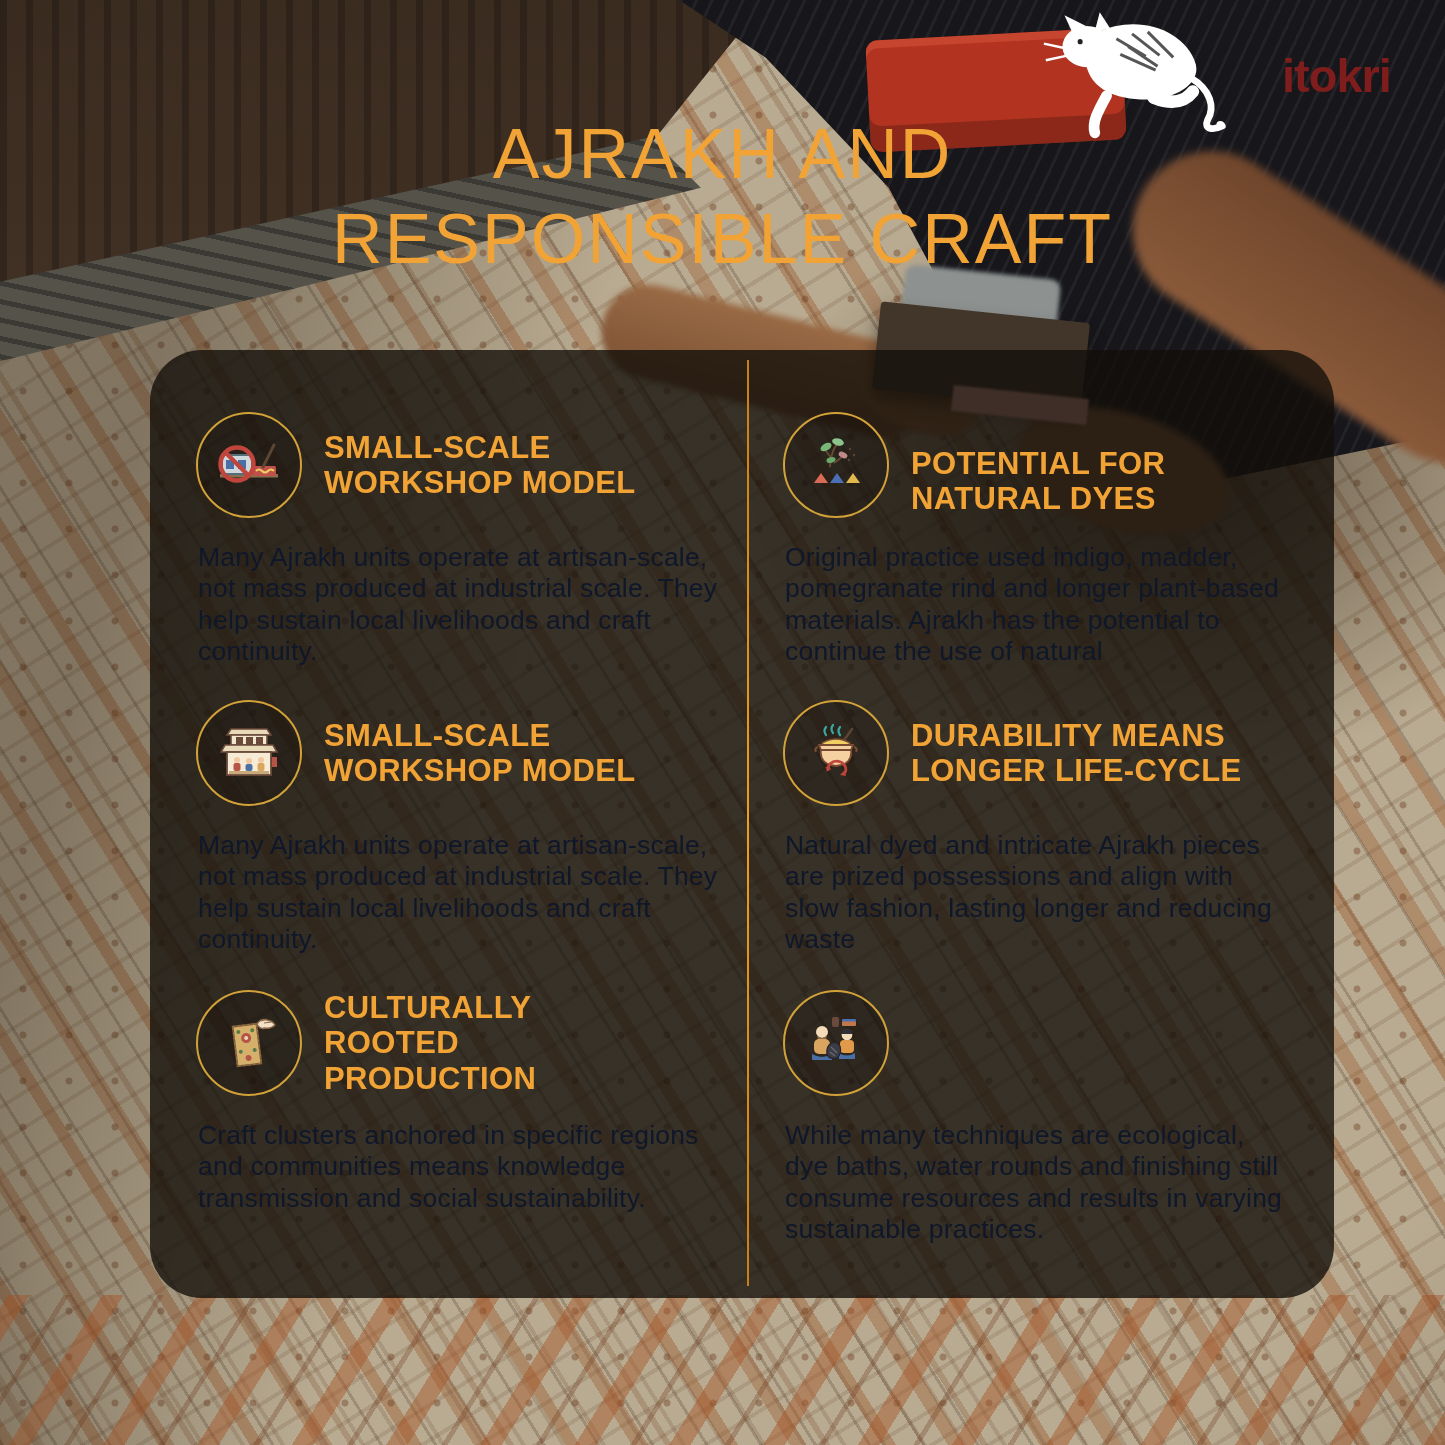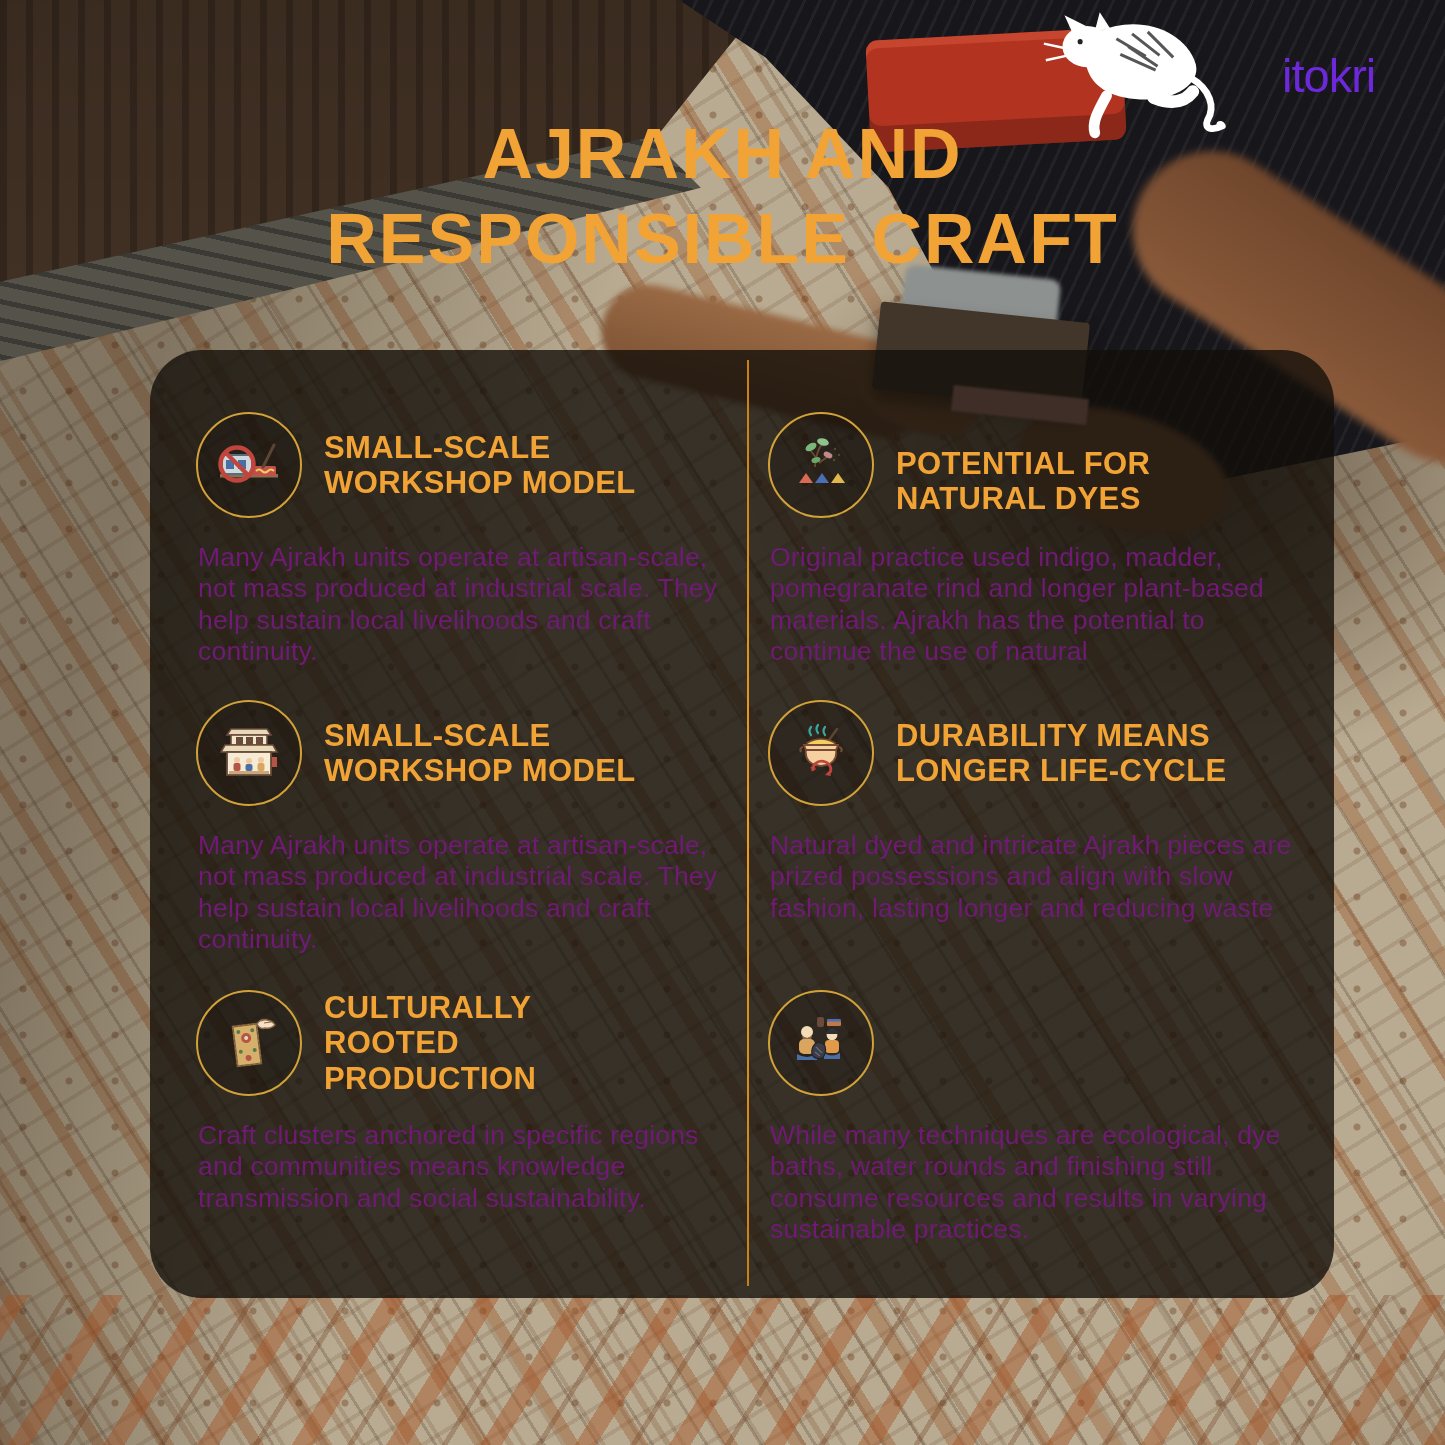--- a/index.html
+++ b/index.html
@@ -52,43 +52,43 @@
     transform:rotate(6deg);border-radius:10px;filter:blur(2px);}
   .block{position:absolute;left:876px;top:312px;width:210px;height:88px;background:#42362b;
     transform:rotate(6deg);border-radius:4px;box-shadow:0 10px 16px rgba(30,18,8,.5);}
   .foam{position:absolute;left:952px;top:392px;width:136px;height:26px;background:#d8a093;
     transform:rotate(6deg);filter:blur(1px);}
   .vignette{position:absolute;inset:0;
     background:radial-gradient(1600px 1600px at 50% 46%, rgba(0,0,0,0) 55%, rgba(20,12,6,.35) 100%);}
 
   
   .cat{position:absolute;left:1038px;top:4px;width:196px;height:140px;}
-  .logo{position:absolute;left:1282px;top:48px;color:#6d28d9;font-size:47px;font-weight:400;
+  .logo{position:absolute;left:1282px;top:48px;color:#7f1d1d;font-size:47px;font-weight:700;
     letter-spacing:-1px;}
 
   
   .title{position:absolute;left:0;top:112px;width:100%;margin:0;text-align:center;
-    color:#F1A335;font-size:70px;font-weight:700;letter-spacing:2px;line-height:1.22;
+    color:#F1A335;font-size:70px;font-weight:400;letter-spacing:2px;line-height:1.22;
     text-transform:uppercase;}
 
   
   .panel{position:absolute;left:150px;top:350px;width:1184px;height:948px;border-radius:52px;
     background:rgba(18,14,9,0.78);}
   .divider{position:absolute;left:597px;top:10px;bottom:12px;width:2px;
     background:linear-gradient(#c87f18,#ef9d1e,#c87f18);}
-  .grid{position:relative;display:grid;grid-template-columns:552px 1fr;column-gap:20px;
+  .grid{position:relative;display:grid;grid-template-columns:552px 1fr;column-gap:35px;
     grid-template-rows:288px 290px auto;padding:62px 42px 0 46px;}
   .card{min-width:0;}
   .card-head{display:flex;align-items:center;gap:22px;}
   .icon-circle{width:102px;height:102px;flex:0 0 102px;border:2.5px solid #d2a239;border-radius:50%;
     display:flex;align-items:center;justify-content:center;background:rgba(8,6,4,.20);}
   .icon-circle svg{width:64px;height:64px;}
   .card-heading{margin:0;color:#F1A335;font-size:31px;font-weight:800;line-height:1.14;
     letter-spacing:.4px;text-transform:uppercase;}
-  .card-body{margin:24px 0 0 2px;color:#701a75;font-size:26.5px;line-height:1.18;
+  .card-body{margin:24px 0 0 2px;color:#0f172a;font-size:26.5px;line-height:1.18;
     letter-spacing:.2px;max-width:556px;}
   .col-r .card-body{max-width:538px;}
   .c0 .card-heading{max-width:440px;}
   .c1 .card-heading{max-width:300px;margin-top:32px;}
   .c2 .card-heading{max-width:330px;}
   .c3 .card-heading{max-width:250px;}
   .c4 .card-heading{max-width:380px;}
   .c5 .card-heading{max-width:360px;}
 </style>
 </head>

